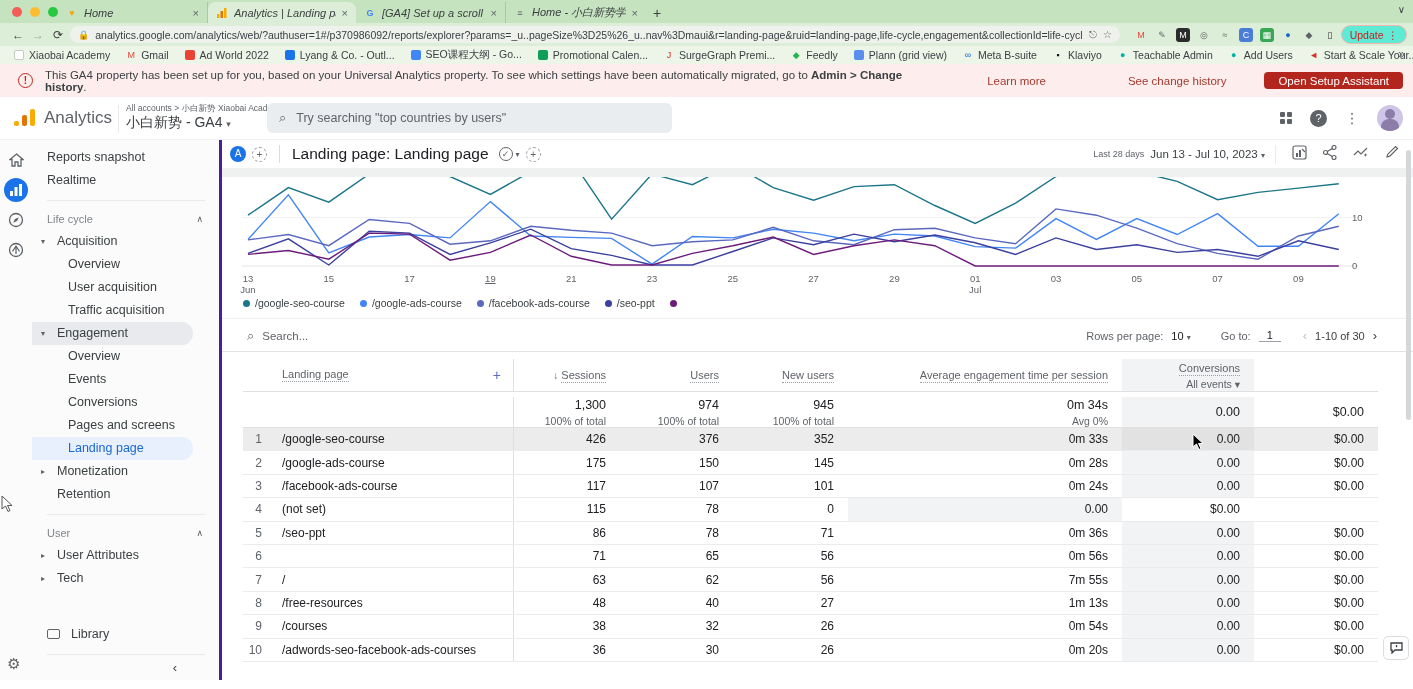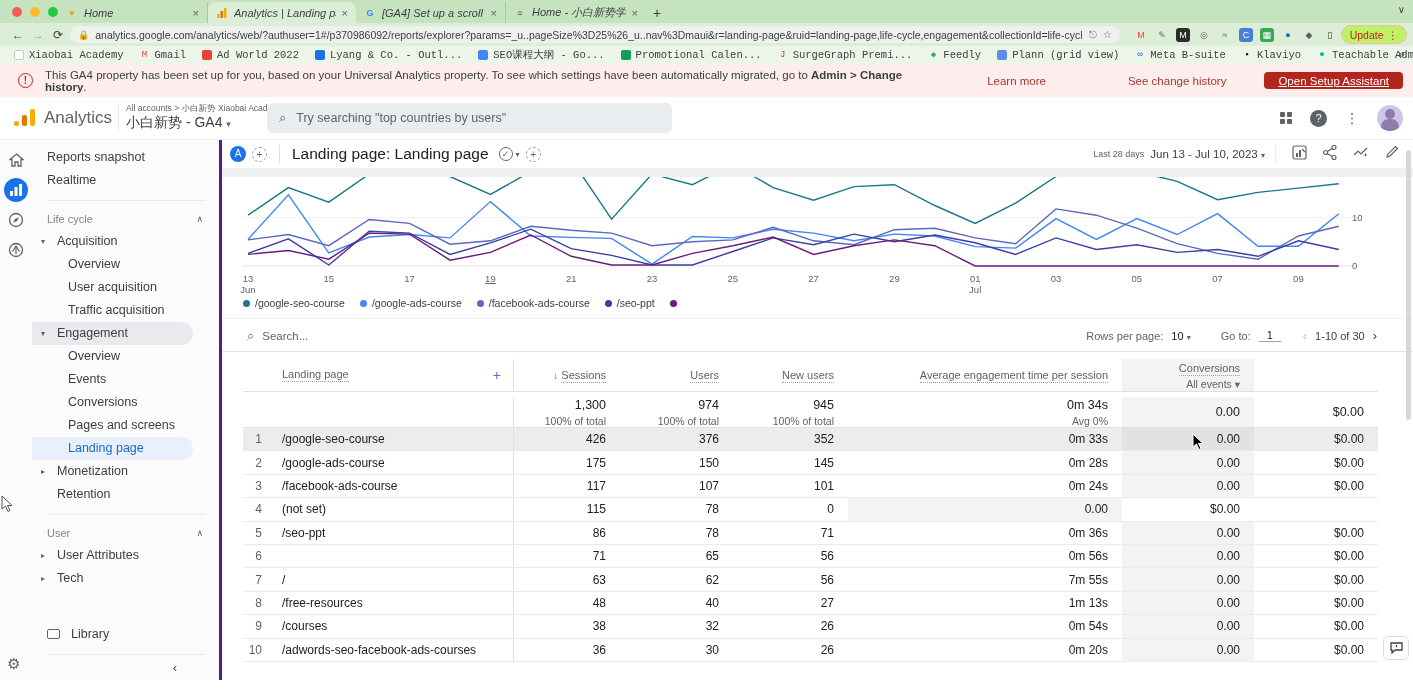--- a/index.html
+++ b/index.html
@@ -19,33 +19,33 @@
   .newtab { width:22px; height:21px; display:flex; align-items:center; justify-content:center; color:#3c4043; font-size:14px; }
   .toolbar { position:absolute; left:0; top:23px; width:1413px; height:23px; background:#ddeed8; display:flex; align-items:center; }
   .nav-btn { width:20px; text-align:center; font-size:12px; color:#444; }
   .nav-btn.dis { color:#9aa8a0; }
   .urlbar { position:absolute; left:70px; top:3px; width:1050px; height:17px; background:#eef1ec; border-radius:9px; display:flex; align-items:center; padding:0 8px; gap:6px; }
   .urlbar .lock { font-size:9px; color:#3c4043; }
   .url-text { font-size:10.5px; color:#3c4043; white-space:nowrap; overflow:hidden; flex:1; }
   .url-ico { font-size:10px; color:#5f6368; }
   .extrow { position:absolute; left:1134px; top:3px; height:17px; display:flex; align-items:center; gap:7px; }
   .ext { width:14px; height:14px; border-radius:3px; display:flex; align-items:center; justify-content:center; font-size:9px; color:#5f6368; }
-  .update-pill { position:absolute; right:6px; top:2px; height:19px; background:#bef264; border:1px solid #f1b8b2; border-radius:10px; display:flex; align-items:center; gap:4px; padding:0 8px; color:#c5221f; font-size:10.5px; }
-  .bookmarks { position:absolute; left:0; top:46px; width:1413px; height:18px; background:#ecf5e8; display:flex; align-items:center; gap:16px; padding:0 14px; overflow:hidden;font-family:Liberation Mono, monospace; }
+  .update-pill { position:absolute; right:6px; top:2px; height:19px; background:#5eead4; border:1px solid #f1b8b2; border-radius:10px; display:flex; align-items:center; gap:4px; padding:0 8px; color:#c5221f; font-size:10.5px; }
+  .bookmarks { position:absolute; left:0; top:46px; width:1413px; height:18px; background:#ecf5e8; display:flex; align-items:center; gap:16px; padding:0 14px; overflow:hidden; }
   .bm { display:flex; align-items:center; gap:5px; flex:none; }
   .bm-ico { width:10px; height:10px; border-radius:2px; font-size:9px; line-height:10px; text-align:center; }
   .bm-label { font-size:10.5px; color:#3c4043; white-space:nowrap; }
   .bm-over { position:absolute; right:8px; top:1px; color:#5f6368; font-size:12px; }
 
   
   .banner { position:absolute; left:0; top:64px; width:1413px; height:33px; background:#fdeeed; display:flex; align-items:center; padding:0 10px 0 18px; gap:12px; }
   .banner-ico { width:15px; height:15px; border:1.5px solid #c5221f; border-radius:50%; color:#c5221f; font-size:10px; line-height:13px; text-align:center; flex:none; font-weight:bold; }
   .banner-text { font-size:11.5px; color:#3c4043; flex:1; }
   .banner-link { font-size:11.5px; color:#a33a2e; font-weight:normal; margin-right:26px; white-space:nowrap;margin-left:44px; }
-  .banner-cta { height:17px; background:#b3261e; color:#fff; font-size:11.5px; border:none; border-radius:4px; padding:0 14px; white-space:nowrap;text-decoration:underline; }
+  .banner-cta { height:17px; background:#b3261e; color:#fff; font-size:11.5px; border:none; border-radius:4px; padding:0 14px; white-space:nowrap; }
 
   
   .ga-header { position:absolute; left:0; top:97px; width:1413px; height:43px; background:#fff; border-bottom:1px solid #f0f0f0; }
   .ga-logo { position:absolute; left:12px; top:11px; }
   .ga-word { position:absolute; left:44px; top:11px; font-size:17px; color:#5f6368; }
   .hdr-div { position:absolute; left:118px; top:8px; width:1px; height:28px; background:#e8eaed; }
   .crumb-top { position:absolute; left:126px; top:6px; font-size:8.5px; color:#5f6368; }
   .crumb-main { position:absolute; left:126px; top:17px; font-size:14px; color:#3c4043; }
   .crumb-main .caret { font-size:9px; color:#5f6368; }
   .ga-search { position:absolute; left:267px; top:6px; width:405px; height:30px; background:#e9edef; border-radius:6px; display:flex; align-items:center; gap:10px; padding:0 12px; }

